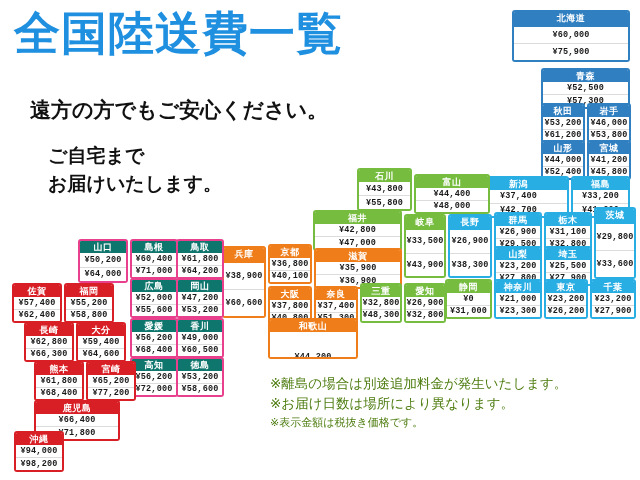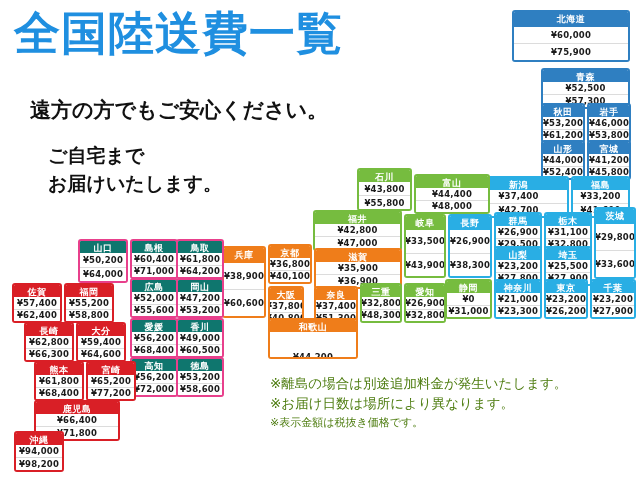--- a/index.html
+++ b/index.html
@@ -29,20 +29,21 @@
   }
 
   
   .pref {
     position: absolute;
     border-radius: 3px;
     overflow: hidden;
     display: flex; flex-direction: column;
     border: 2px solid #888;
     background: #ffffff;
+    font-family: Liberation Mono, monospace;
   }
   .pref .hd {
     font-size: 9px; font-weight: bold; color: #fff;
     text-align: center; line-height: 1.35;
     padding: 1px 0 0 0;
     letter-spacing: 0.5px;
   }
   .pref .vals { flex: 1; display: flex; flex-direction: column; }
   .pref .v {
     flex: 1; display: flex; align-items: center; justify-content: center;
@@ -252,21 +253,21 @@
           <div class="v">¥36,900</div>
         </div>
       </div>
       <div class="pref t-orange" style="left: 222px; top: 246px; width: 44px; height: 72px;">
         <div class="hd" style="height: 15px;">兵庫</div>
         <div class="vals">
           <div class="v">¥38,900</div>
           <div class="v">¥60,600</div>
         </div>
       </div>
-      <div class="pref t-orange" style="left: 268px; top: 286px; width: 36px; height: 40px;">
+      <div class="pref t-orange" style="left: 268px; top: 286px; width: 44px; height: 40px;">
         <div class="hd" style="height: 12px;">大阪</div>
         <div class="vals">
           <div class="v">¥37,800</div>
           <div class="v">¥40,800</div>
         </div>
       </div>
       <div class="pref t-orange" style="left: 314px; top: 286px; width: 44px; height: 40px;">
         <div class="hd" style="height: 12px;">奈良</div>
         <div class="vals">
           <div class="v">¥37,400</div>

